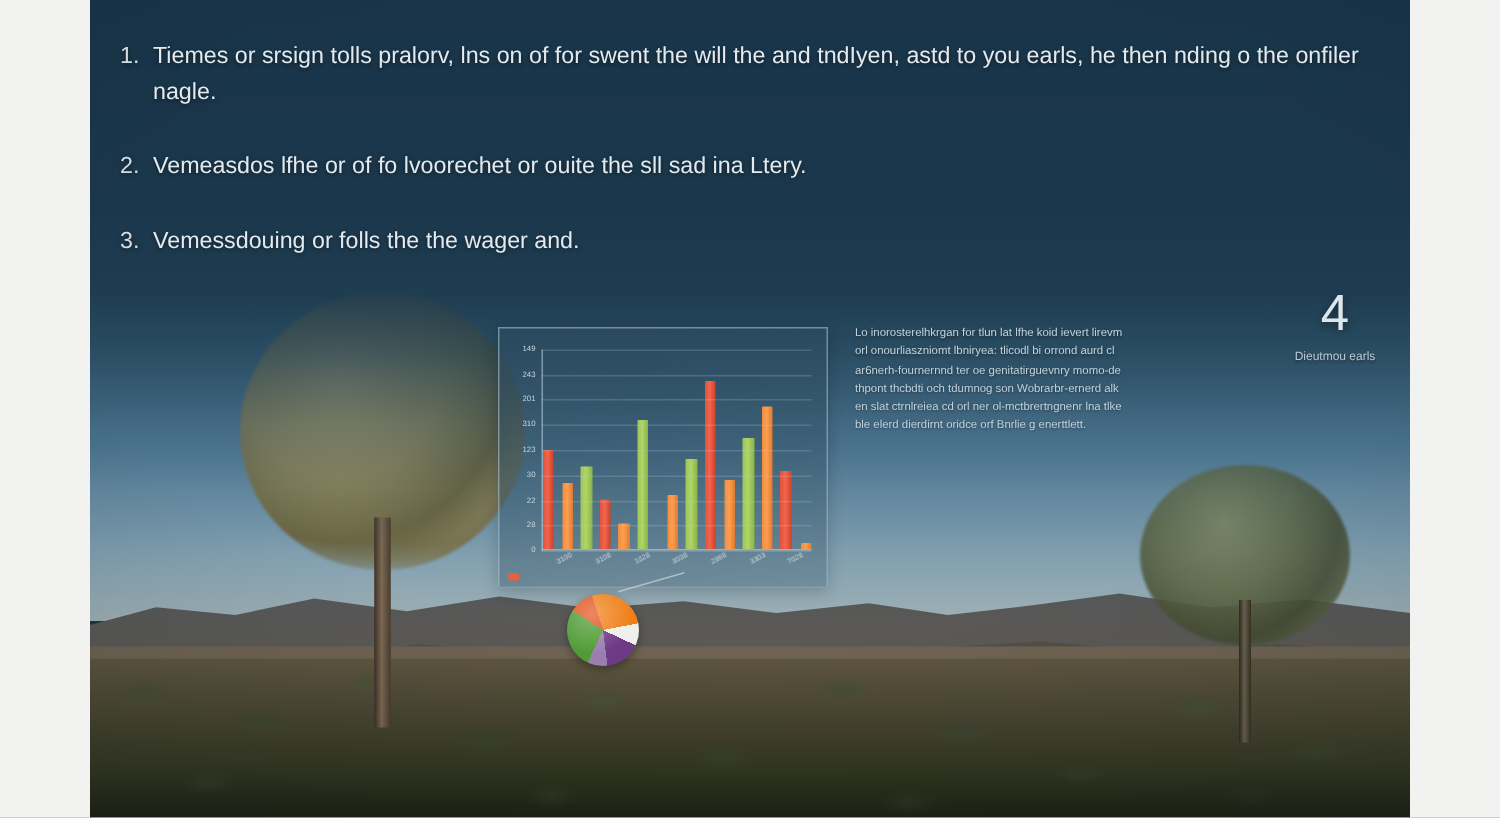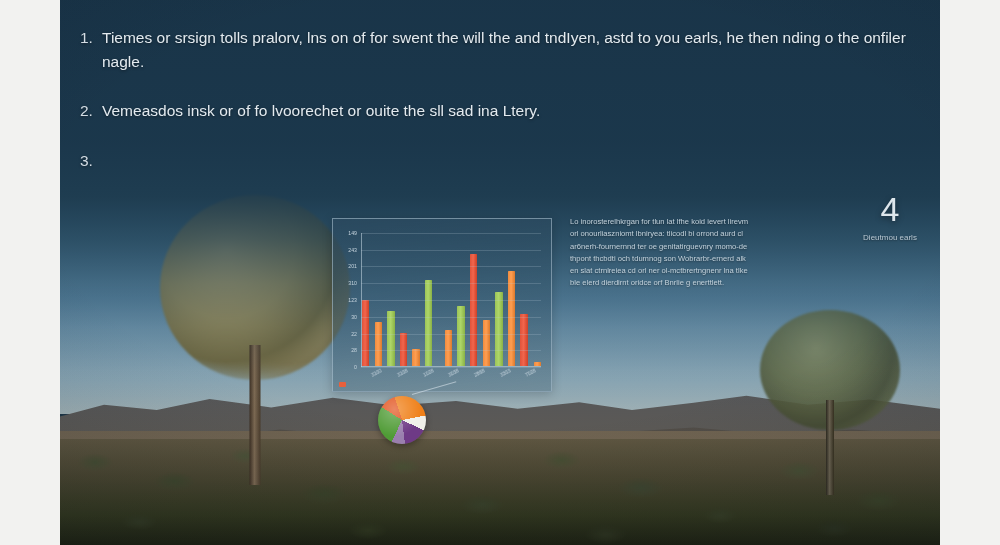--- a/index.html
+++ b/index.html
@@ -198,24 +198,25 @@
     <div class="overlay"></div>
     <div class="vignette"></div>
 
     <div class="list blurtext">
       <div class="li">
         <span class="li-num">1.</span>
         <span class="li-txt">Tiemes or srsign tolls pralorv, lns on of for swent the will the and tndIyen, astd to you earls, he then nding o the onfiler nagle.</span>
       </div>
       <div class="li">
         <span class="li-num">2.</span>
-        <span class="li-txt">Vemeasdos insk or of fo lvoorechet or ouite the sll sad ina Ltery.</span>
+        <span class="li-txt">Vemeasdos lfhe or of fo lvoorechet or ouite the sll sad ina Ltery.</span>
       </div>
       <div class="li">
         <span class="li-num">3.</span>
+        <span class="li-txt">Vemessdouing or folls the the wager and.</span>
       </div>
     </div>
 
     <div class="chart-panel">
       <div class="plot" id="plot-area">
         <div class="axis-y"></div>
         <div class="axis-x"></div>
         <div class="bars" id="bars-holder">
             <div class="bar" style="left: 0.5%; width: 4.2%; height: 49.6644%; background: linear-gradient(90deg, rgb(224, 83, 58) 0%, rgb(242, 101, 76) 45%, rgb(206, 65, 40) 100%);"></div>
             <div class="bar" style="left: 7.5%; width: 4.2%; height: 32.8859%; background: linear-gradient(90deg, rgb(239, 140, 63) 0%, rgb(255, 158, 81) 45%, rgb(221, 122, 45) 100%);"></div>

